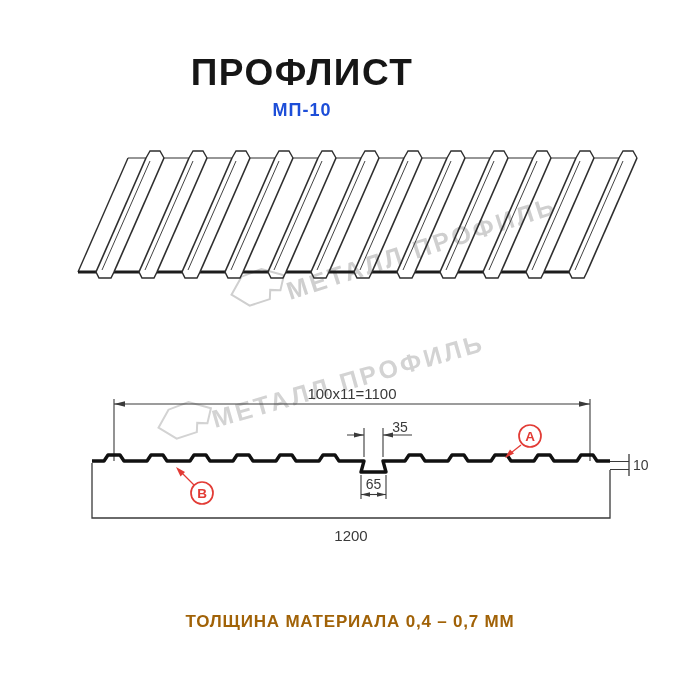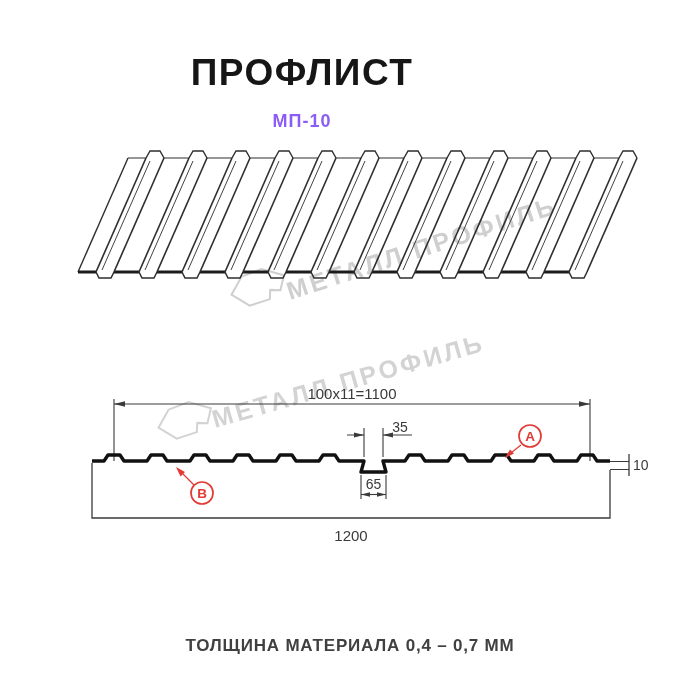--- a/index.html
+++ b/index.html
@@ -1,22 +1,22 @@
 <!DOCTYPE html>
 <html><head>
 <meta charset="utf-8">
 <style>
   html,body{margin:0;padding:0;background:#ffffff;}
   body{width:700px;height:700px;position:relative;overflow:hidden;
        font-family:"Liberation Sans",sans-serif;}
   .header{position:absolute;top:54px;left:0;width:604px;text-align:center;}
   .title{font-size:37px;font-weight:800;letter-spacing:1.5px;color:#161616;line-height:1;}
-  .subtitle{margin-top:20px;font-size:18px;font-weight:600;letter-spacing:1px;color:#8b5cf6;}
+  .subtitle{margin-top:9px;font-size:18px;font-weight:600;letter-spacing:1px;color:#1d4ed8;}
   .footer-caption{position:absolute;top:612px;left:0;width:700px;text-align:center;
-       font-size:17px;font-weight:600;letter-spacing:.8px;color:#404040;margin-top:24px;}
+       font-size:17px;font-weight:600;letter-spacing:.8px;color:#a16207;}
   svg{position:absolute;top:0;left:0;}
   .wm-text{font-size:25px;font-weight:bold;letter-spacing:3px;}
   .dim-text{font-size:15px;fill:#3a3a3a;font-weight:500;}
   .dim-text-sm{font-size:14px;fill:#3a3a3a;font-weight:500;}
   .side-letter{font-size:13.5px;font-weight:600;}
 </style>
 </head>
 <body>
 
 <div class="header">

